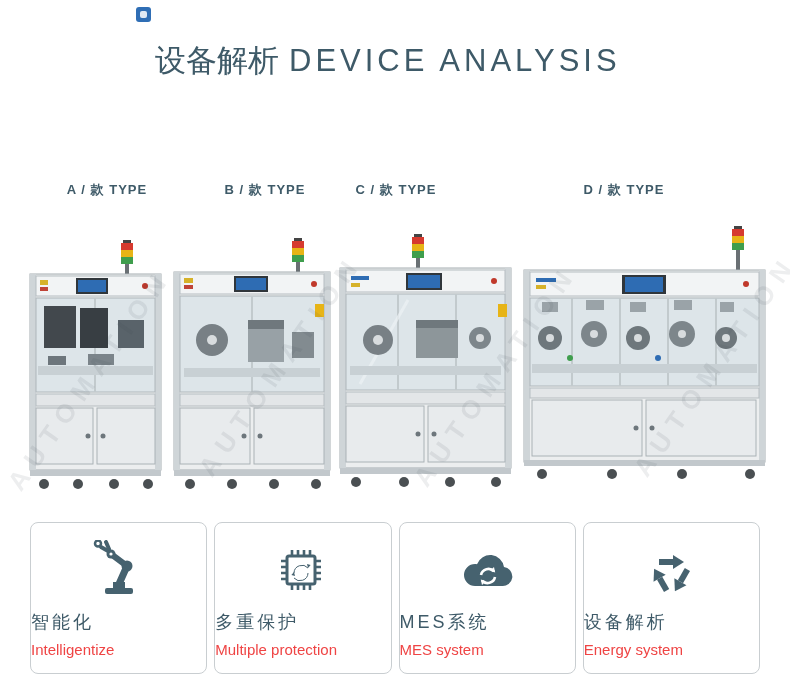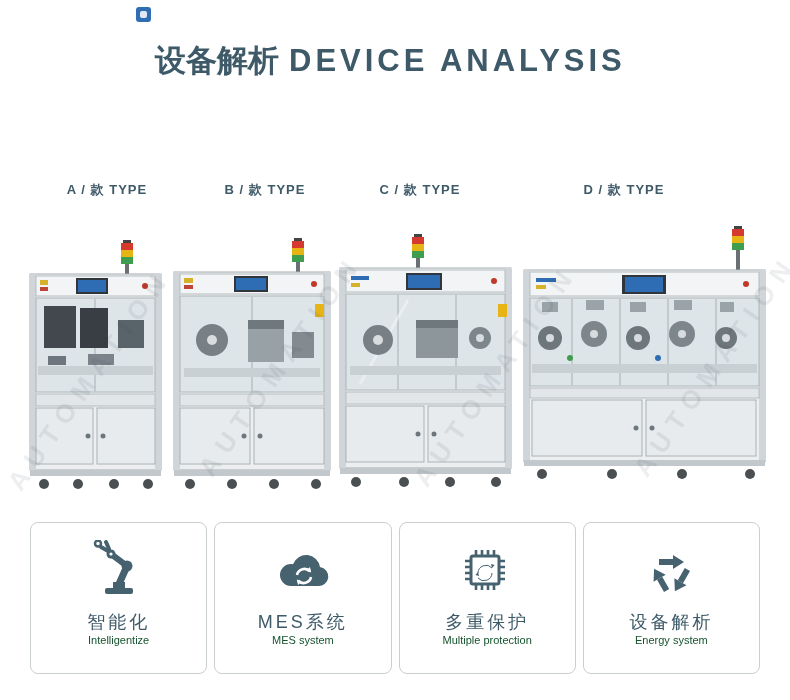--- a/index.html
+++ b/index.html
@@ -1,44 +1,44 @@
 <!DOCTYPE html>
 <html><head>
 <meta charset="utf-8">
 <style>
   *{margin:0;padding:0;box-sizing:border-box}
   html,body{width:790px;height:700px}
   body{background:#fff;font-family:"Liberation Sans",sans-serif;position:relative;overflow:hidden}
   .stage{position:absolute;inset:0}
   .logo{position:absolute;left:136px;top:7px;width:15px;height:15px;background:#2f6eb5;border-radius:3px}
   .logo::after{content:"";position:absolute;left:4px;top:4px;width:7px;height:7px;background:#fff;border-radius:2px;opacity:.85}
-  .title{position:absolute;left:155px;top:40px;color:#3e5a68;font-weight:bold;font-size:31px;white-space:nowrap}
+  .title{position:absolute;left:155px;top:40px;color:#3e5a68;font-weight:normal;font-size:31px;white-space:nowrap}
   .title .en{letter-spacing:4px;margin-left:10px}
   .type-label{position:absolute;top:181px;transform:translateX(-50%);font-size:13px;font-weight:bold;color:#3e5a68;letter-spacing:1px;white-space:nowrap}
   .machine{position:absolute}
   .watermark{position:absolute;color:rgba(60,70,75,.09);font-size:26px;font-weight:bold;letter-spacing:9px;transform:rotate(-55deg);transform-origin:left center;pointer-events:none;white-space:nowrap;user-select:none}
   .cards{position:absolute;left:30px;top:522px;width:730px;display:flex;gap:7px}
-  .card{flex:1;height:152px;border:1px solid #c9ced1;border-radius:8px;background:#fff;display:flex;flex-direction:column;align-items:center;padding-top:12px;overflow:hidden}
+  .card{flex:1;height:152px;border:1px solid #c9ced1;border-radius:8px;background:#fff;display:flex;flex-direction:column;padding-top:12px;overflow:hidden}
   .card .icon{height:74px;display:flex;align-items:center;justify-content:center}
   .card .cn{font-size:18px;letter-spacing:3px;color:#3e5a68;margin-top:1px;white-space:nowrap}
-  .card .en{font-size:11px;color:#14532d;white-space:nowrap}
+  .card .en{font-size:15px;color:#ef4444;margin-top:7px;white-space:nowrap}
 </style>
 </head>
 <body>
 
 <div class="stage">
 
   <div class="logo"></div>
   <div class="title">
     <span class="cn">设备解析</span><span class="en">DEVICE ANALYSIS</span>
   </div>
 
   <div class="type-label" style="left:107px">A / 款 TYPE</div>
   <div class="type-label" style="left:265px">B / 款 TYPE</div>
-  <div class="type-label" style="left:420px">C / 款 TYPE</div>
+  <div class="type-label" style="left:396px">C / 款 TYPE</div>
   <div class="type-label" style="left:624px">D / 款 TYPE</div>
 
   <svg class="machine" style="left:28px;top:240px" width="135" height="252" viewBox="0 0 135 252">
     <rect x="97" y="24" width="4" height="10" fill="#6a7074"></rect>
     <rect x="95" y="0" width="8" height="3" fill="#444"></rect>
     <rect x="93" y="3" width="12" height="7" fill="#d63a2f"></rect>
     <rect x="93" y="10" width="12" height="7" fill="#e7b416"></rect>
     <rect x="93" y="17" width="12" height="7" fill="#3f9e4d"></rect>
     <rect x="2" y="34" width="131" height="196" fill="#eceeef" stroke="#a5adb1"></rect>
     <rect x="2" y="34" width="6" height="196" fill="#cfd5d8"></rect>
@@ -227,36 +227,20 @@
           </g>
         </svg>
       </span>
       <div class="cn">智能化</div>
       <div class="en">Intelligentize</div>
     </div>
 
     <div class="card">
       <span class="icon">
         <svg width="64" height="64" viewBox="0 0 64 64">
-          <path d="M20 46 a11 11 0 0 1 0-22 c0.7 0 1.4 0.1 2 0.2 A14 14 0 0 1 49 27 a9.5 9.5 0 0 1-2.5 19 Z" fill="#46626f"></path>
-          <g stroke="#fff" stroke-width="2.6" fill="none">
-            <path d="M26 35 a7.5 7.5 0 0 1 13-3.5"></path>
-            <path d="M40 37 a7.5 7.5 0 0 1-13 3.5"></path>
-          </g>
-          <path d="M39 27 l1.2 5.4 -5.2-1.6 Z" fill="#fff"></path>
-          <path d="M27 45 l-1.2-5.4 5.2 1.6 Z" fill="#fff"></path>
-        </svg>
-      </span>
-      <div class="cn">MES系统</div>
-      <div class="en">MES system</div>
-    </div>
-
-    <div class="card">
-      <span class="icon">
-        <svg width="64" height="64" viewBox="0 0 64 64">
           <g stroke="#46626f" fill="none">
             <rect x="16" y="16" width="28" height="28" rx="2" stroke-width="3"></rect>
             <g stroke-width="2.6">
               <line x1="21" y1="10" x2="21" y2="16"></line>
                 <line x1="27" y1="10" x2="27" y2="16"></line>
               <line x1="33" y1="10" x2="33" y2="16"></line>
                 <line x1="39" y1="10" x2="39" y2="16"></line>
               <line x1="21" y1="44" x2="21" y2="50"></line>
                 <line x1="27" y1="44" x2="27" y2="50"></line>
               <line x1="33" y1="44" x2="33" y2="50"></line>
@@ -274,20 +258,36 @@
             <path d="M37 27 a8 8 0 0 1-14 5" transform="translate(0,6)"></path>
           </g>
           <path d="M36 24 l3.6 1 -2.6 3 Z" fill="#46626f"></path>
           <path d="M24 36 l-3.6-1 2.6-3 Z" fill="#46626f"></path>
         </svg>
       </span>
       <div class="cn">多重保护</div>
       <div class="en">Multiple protection</div>
     </div>
 
+    <div class="card">
+      <span class="icon">
+        <svg width="64" height="64" viewBox="0 0 64 64">
+          <path d="M20 46 a11 11 0 0 1 0-22 c0.7 0 1.4 0.1 2 0.2 A14 14 0 0 1 49 27 a9.5 9.5 0 0 1-2.5 19 Z" fill="#46626f"></path>
+          <g stroke="#fff" stroke-width="2.6" fill="none">
+            <path d="M26 35 a7.5 7.5 0 0 1 13-3.5"></path>
+            <path d="M40 37 a7.5 7.5 0 0 1-13 3.5"></path>
+          </g>
+          <path d="M39 27 l1.2 5.4 -5.2-1.6 Z" fill="#fff"></path>
+          <path d="M27 45 l-1.2-5.4 5.2 1.6 Z" fill="#fff"></path>
+        </svg>
+      </span>
+      <div class="cn">MES系统</div>
+      <div class="en">MES system</div>
+    </div>
+
 
     <div class="card">
       <span class="icon">
         <svg width="64" height="64" viewBox="0 0 64 64">
           <g stroke="#46626f" fill="#46626f">
             <g>
               <path d="M20 22 h14" stroke-width="6" fill="none"></path>
               <polygon points="34,15 45,22 34,29" stroke="none"></polygon>
             </g>
             <g transform="rotate(120 32 34)">

